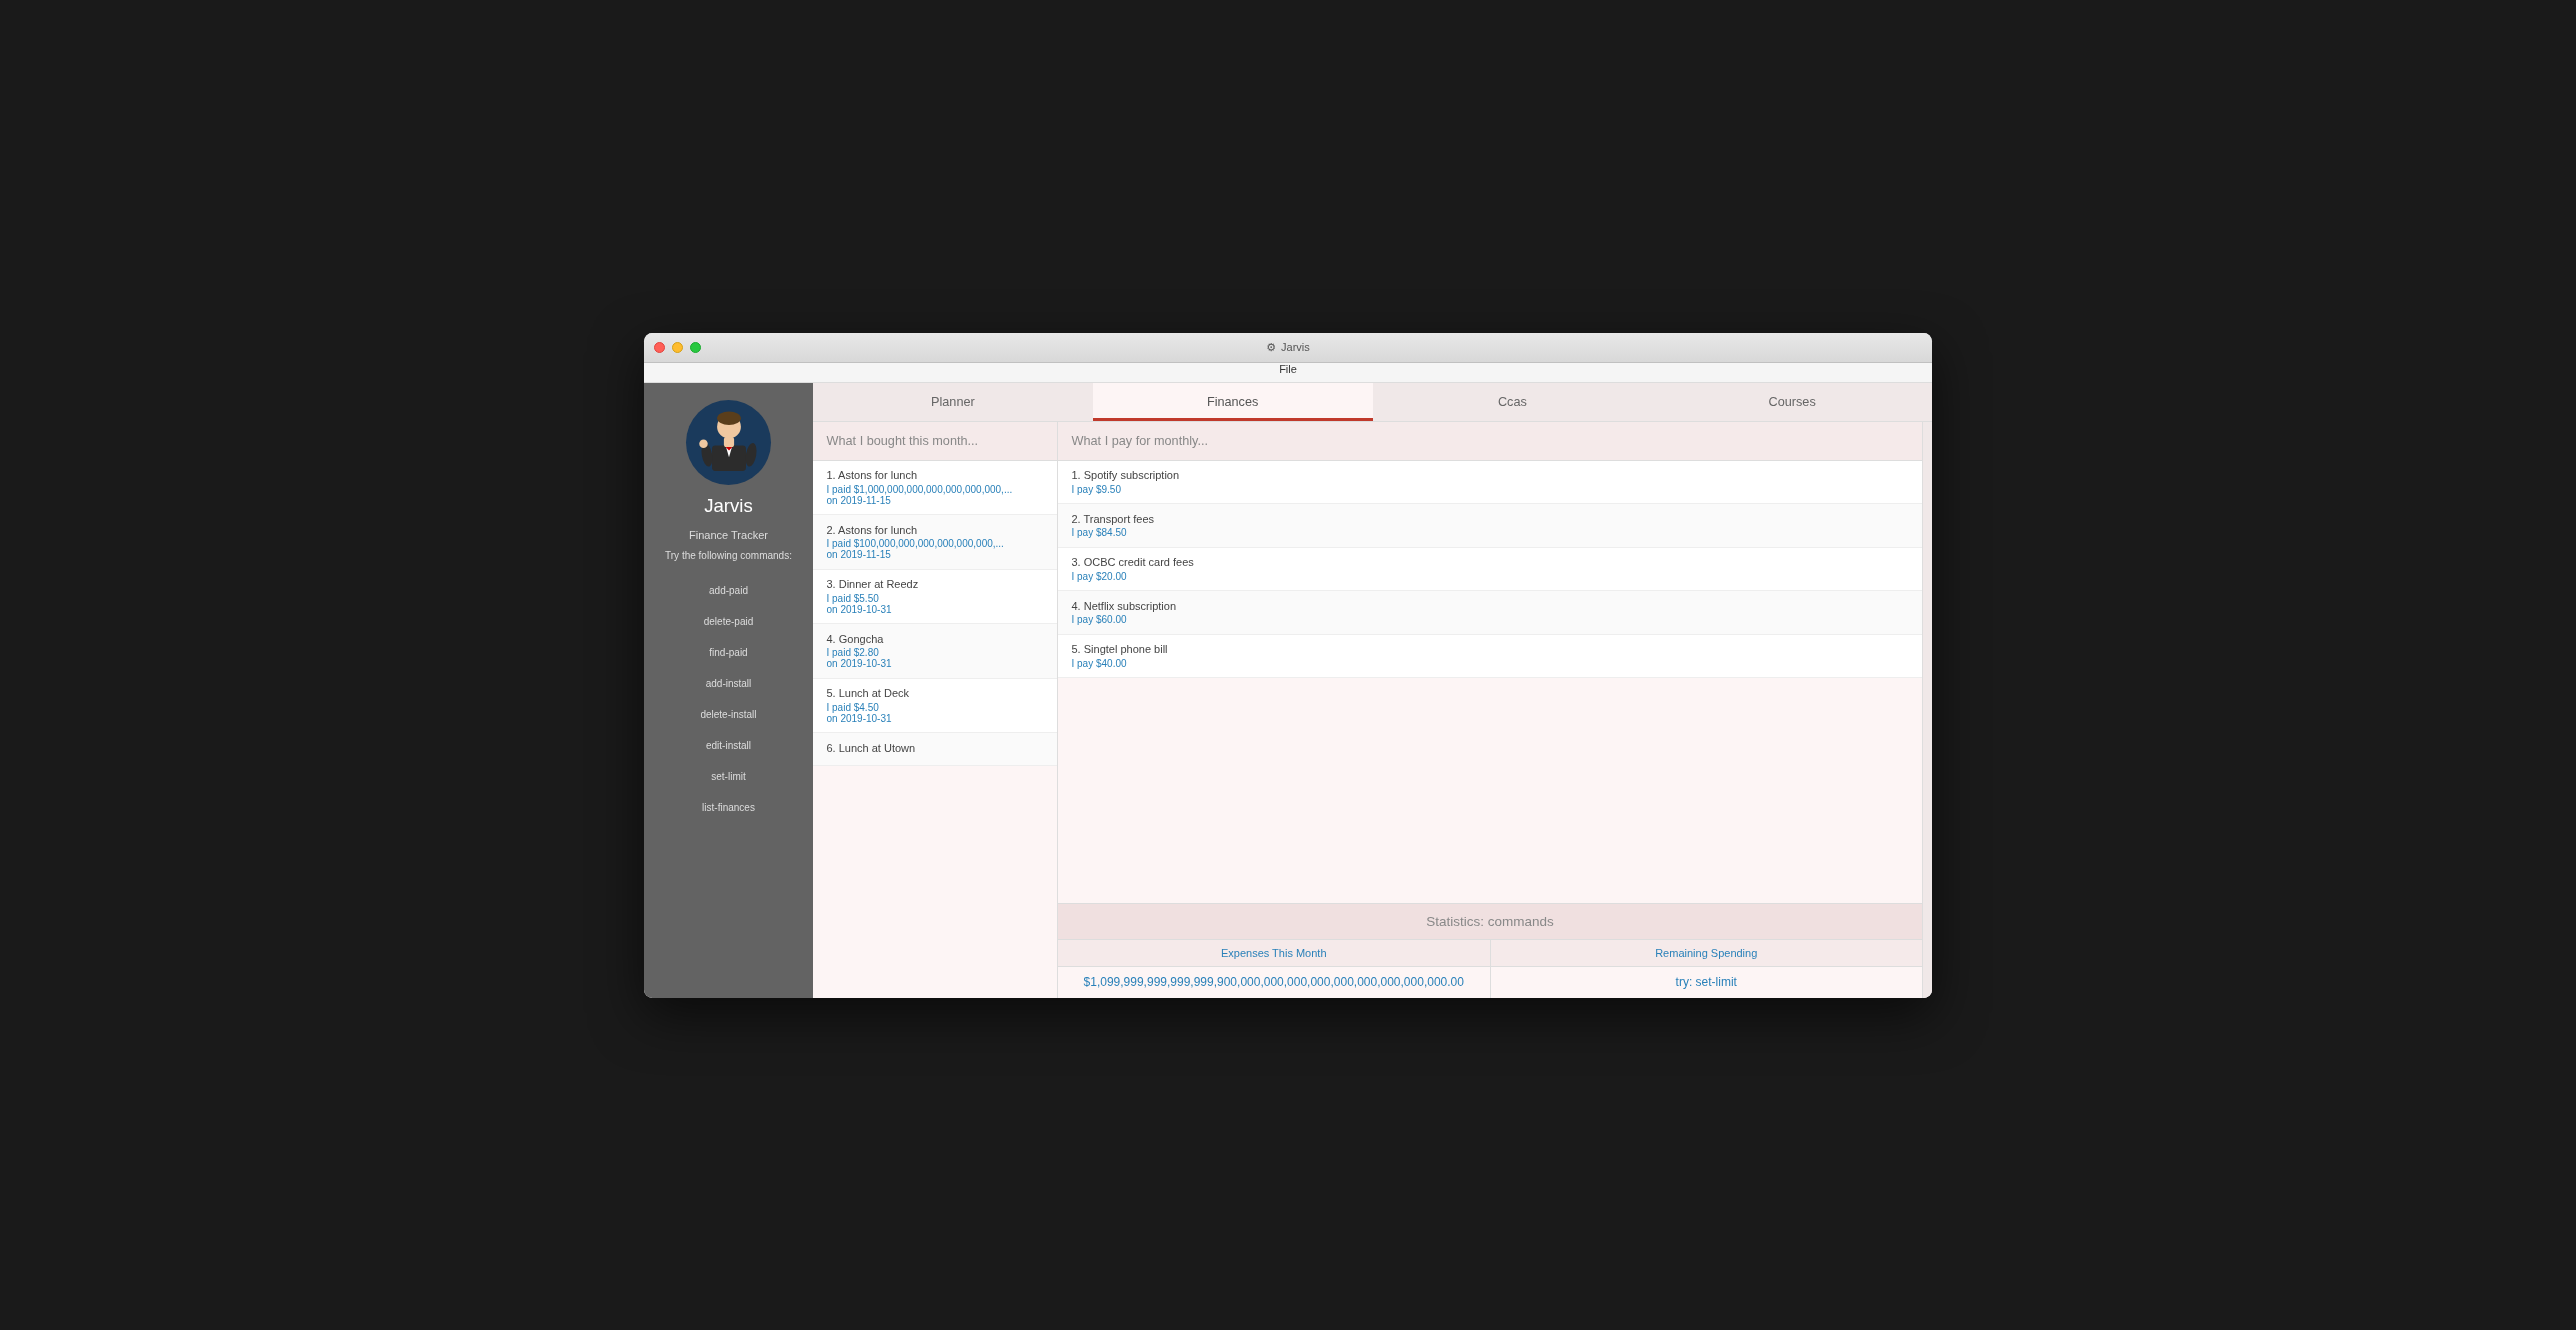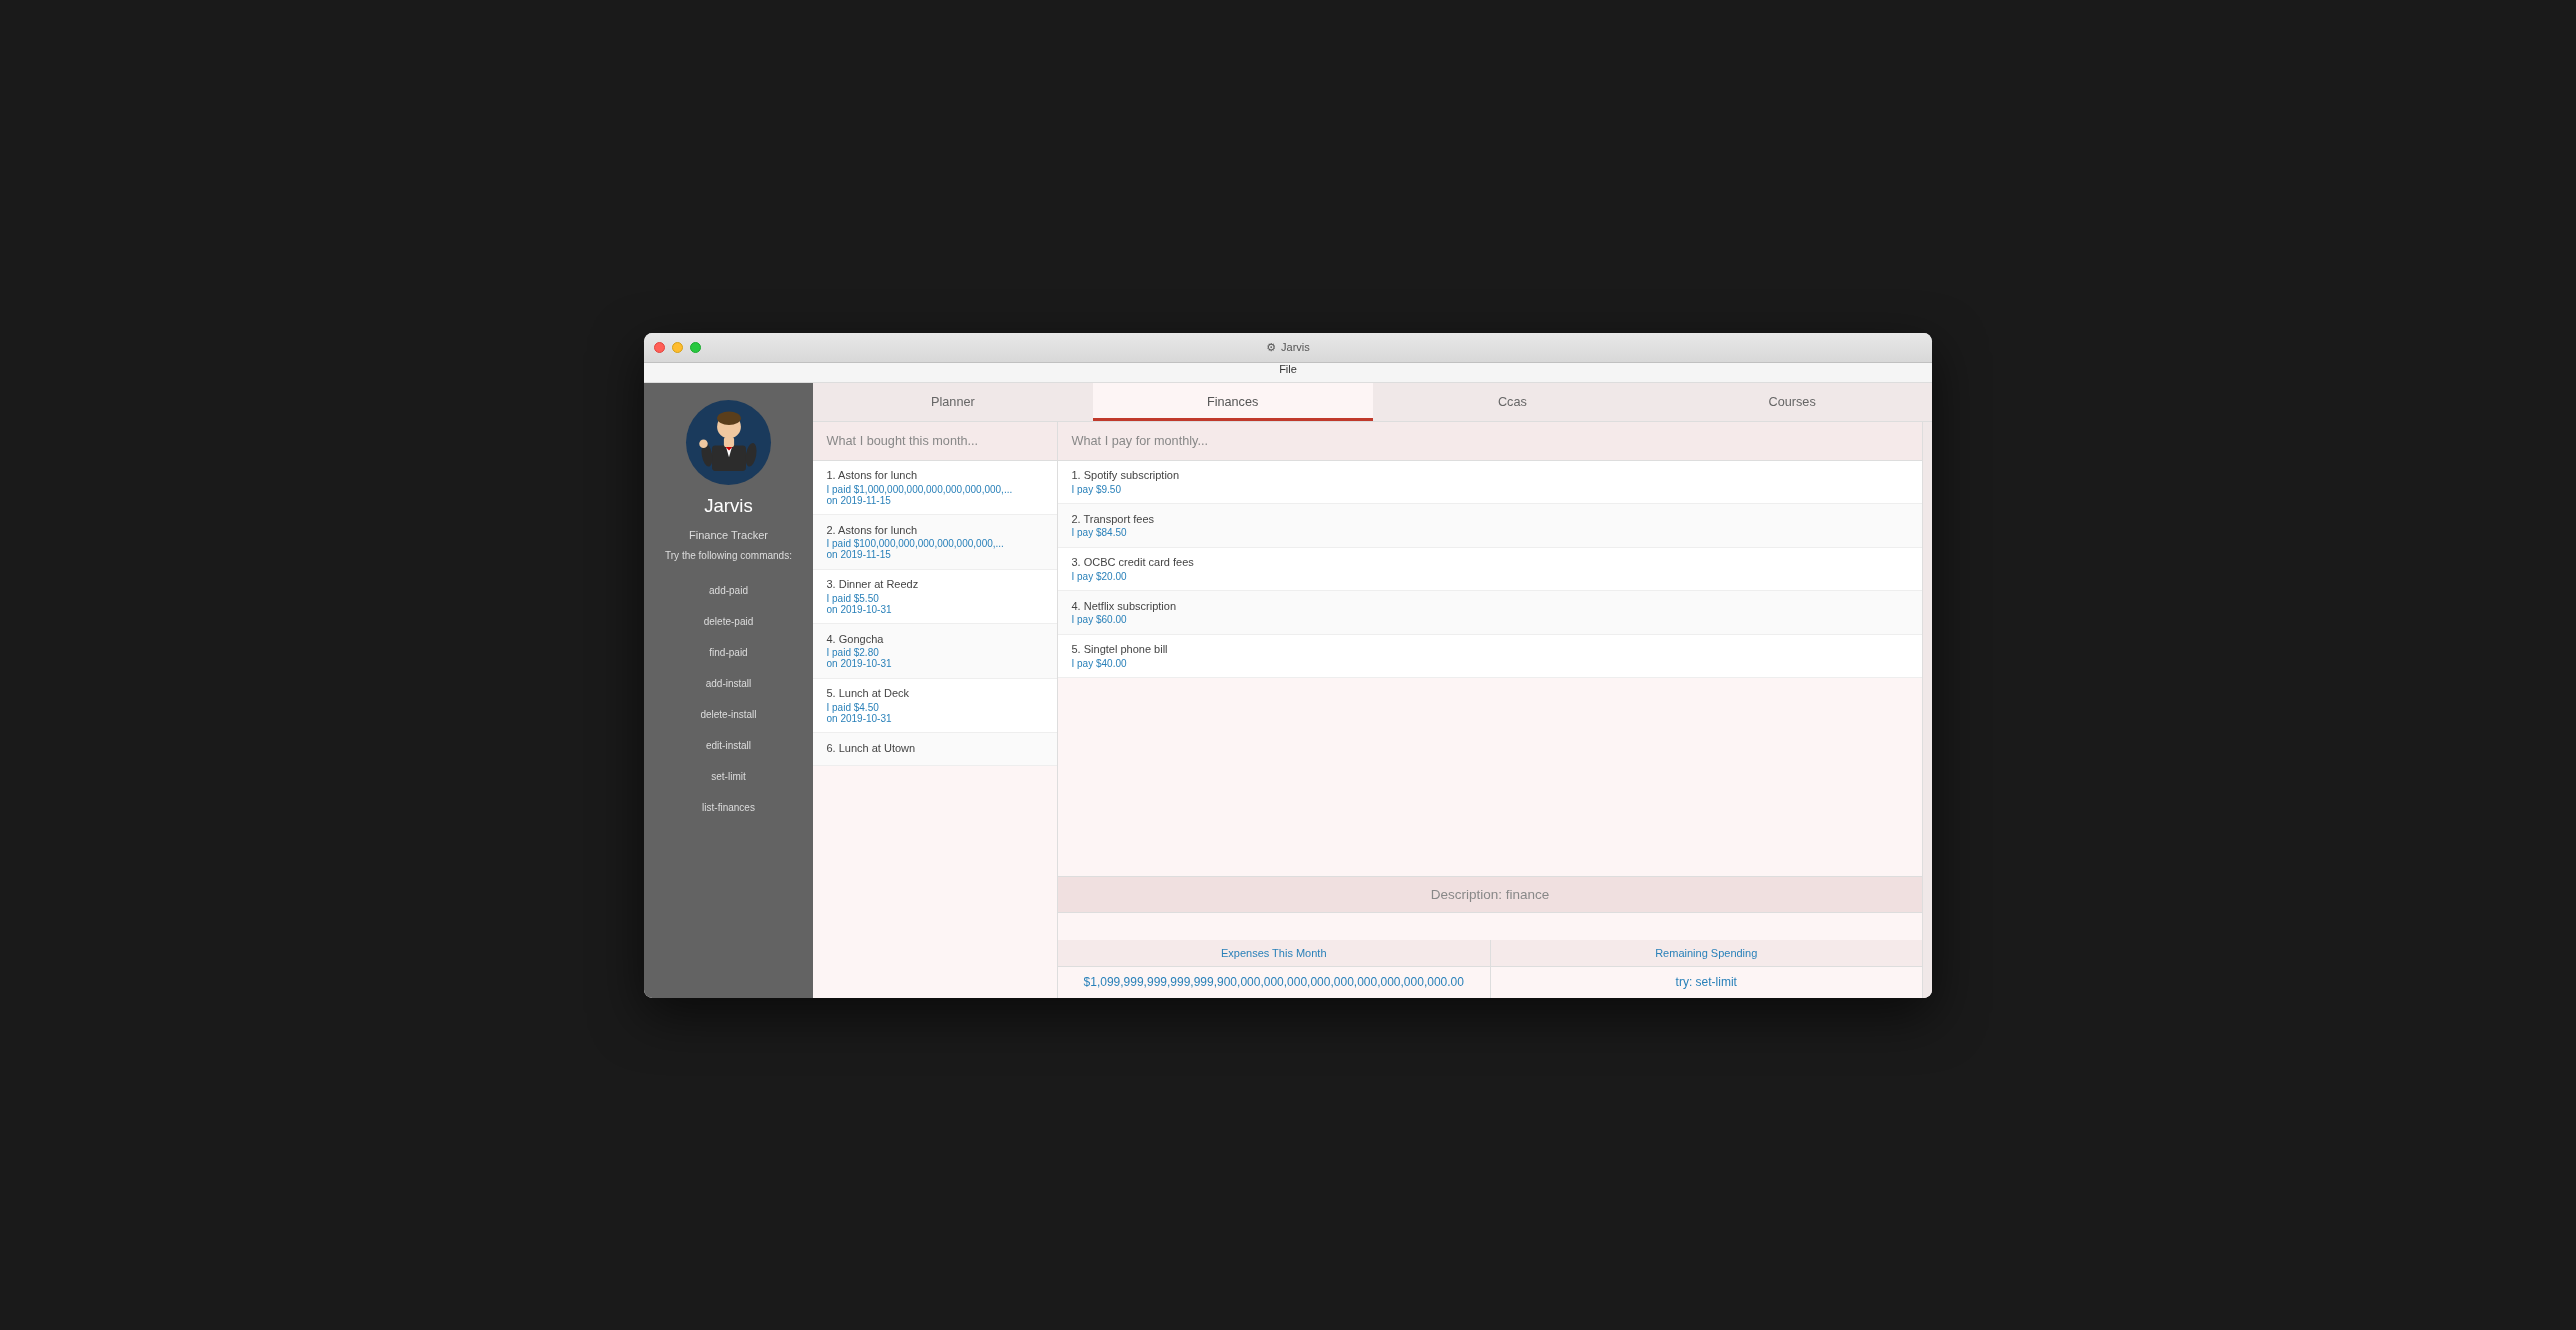--- a/index.html
+++ b/index.html
@@ -332,21 +332,20 @@
       background: #fdf5f5;
     }
 
     .stats-cell:last-child {
       border-right: none;
     }
 
     .stats-label-row {
       display: flex;
       border-bottom: 0.8px solid #ddd;
-      margin-top: 27px;
     }
 
     .stats-label {
       flex: 1;
       padding: 6.8px 13.5px;
       text-align: center;
       font-size: 11px;
       color: #2980b9;
       background: #f5eaea;
       border-right: 0.8px solid #ddd;
@@ -565,21 +564,21 @@
               </div>
 
               <div class="monthly-item">
                 <div class="monthly-item-title">5.  Singtel phone bill</div>
                 <div class="monthly-item-detail">I pay $40.00</div>
               </div>
 
             </div>
 
             <div class="stats-section">
-              <div class="stats-header">Description: finance</div>
+              <div class="stats-header">Statistics: commands</div>
               <div class="stats-label-row">
                 <div class="stats-label">Expenses This Month</div>
                 <div class="stats-label">Remaining Spending</div>
               </div>
               <div class="stats-row">
                 <div class="stats-cell">$1,099,999,999,999,999,900,000,000,000,000,000,000,000,000,000.00</div>
                 <div class="stats-cell">try: set-limit</div>
               </div>
             </div>
 

